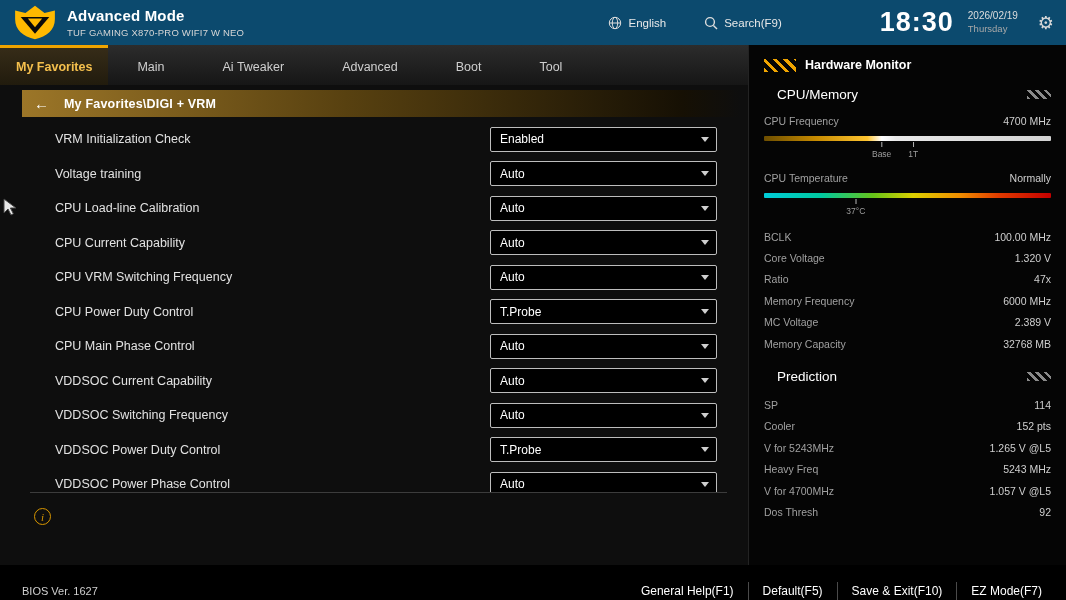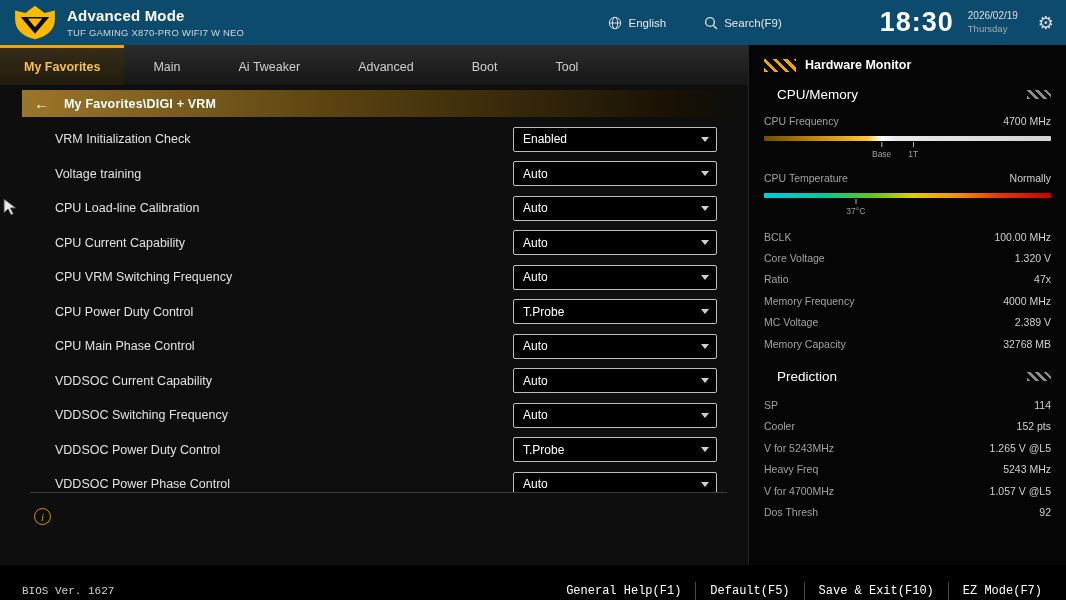--- a/index.html
+++ b/index.html
@@ -19,33 +19,33 @@
   .search { margin-right:98px; }
   .clock { color:#fff; font-size:27px; font-weight:bold; letter-spacing:1px; margin-right:14px; }
   .datestack { color:#ddd; font-size:10px; line-height:1.35; margin-right:20px; }
   .datestack .day { color:#a8a8a8; font-size:9.5px; }
   .gear { color:#d8d8d8; font-size:18px; cursor:pointer; }
 
   
   .tabbar { position:absolute; top:45px; left:0; width:748px; height:40px;
             background:linear-gradient(#2c2c2c,#161616); display:flex; align-items:stretch; overflow:hidden; }
   .tab { display:flex; align-items:center; padding:0 29px; color:#cfcfcf; font-size:12.5px; cursor:pointer; border-top:3px solid transparent; white-space:nowrap; }
-  .tab.active { background:linear-gradient(#362c18,#211b0d); border-top:3px solid #efa400; color:#f5c04d; font-weight:bold; padding:0 24px; }
+  .tab.active { background:linear-gradient(#362c18,#211b0d); border-top:3px solid #efa400; color:#f5c04d; font-weight:bold; padding:0 16px; }
 
   
   .content { position:absolute; top:85px; left:0; width:748px; height:480px; background:#0e0e0e; }
   .breadcrumb { position:absolute; top:5px; left:22px; right:8px; height:27px; display:flex; align-items:center; gap:15px; padding-left:12px;
                 background:linear-gradient(to right,#9c7628,#584110 45%,#161004 92%,#0e0e0e); color:#fff; }
   .bc-arrow { font-size:15px; cursor:pointer; line-height:1; }
   .bc-label { font-size:12.5px; font-weight:bold; letter-spacing:.2px; }
 
   .settings { position:absolute; top:37px; left:0; width:728px; height:370px; overflow:hidden; }
   .row { height:34.5px; display:flex; align-items:center; }
   .row-label { margin-left:55px; color:#e2e2e2; font-size:12.5px; flex:1; }
-  .dropdown { width:204px; height:25px; margin-right:11px; border:1px solid #bdbdbd; border-radius:2px; background:#000;
+  .dropdown { width:227px; height:25px; margin-right:11px; border:1px solid #bdbdbd; border-radius:2px; background:#000;
               display:flex; align-items:center; color:#fff; font-size:12px; position:relative; padding-left:9px; cursor:pointer; }
   .caret { position:absolute; right:7px; top:9px; width:0; height:0; border-left:4px solid transparent; border-right:4px solid transparent; border-top:5px solid #cfcfcf; }
 
   .sep-line { position:absolute; top:407px; left:30px; width:697px; height:1px; background:#3c3c3c; }
   .info-icon { position:absolute; top:423px; left:34px; width:17px; height:17px; border:1px solid #d89600; border-radius:50%;
                color:#d89600; font-size:11px; display:flex; align-items:center; justify-content:center;
                font-family:"Liberation Serif", serif; font-style:italic; }
 
   
   .monitor { position:absolute; top:45px; left:748px; width:318px; height:520px; background:#050505;
@@ -65,21 +65,21 @@
   .bar.freq { background:linear-gradient(to right,#6d4e00 0%,#c68a00 18%,#ffc531 36%,#ffffff 41%,#e9e9e9 46%,#d2d2d2 100%); }
   .bar.temp { background:linear-gradient(to right,#00cdd9 0%,#00c9a0 20%,#66c319 38%,#ddd000 52%,#f08f00 68%,#e03a00 82%,#c40000 100%); }
   .marks { position:relative; height:18px; }
   .mark { position:absolute; top:1px; transform:translateX(-50%); display:flex; flex-direction:column; align-items:center; gap:2px; }
   .tick { width:1px; height:5px; background:#b5b5b5; }
   .mk-label { font-size:8.5px; color:#9f9f9f; white-space:nowrap; }
   .stats { margin-top:10px; }
   .stats .mon-row { height:21.4px; }
 
   
-  .bottombar { position:absolute; bottom:0; left:0; width:100%; height:18px; background:#000; display:flex; align-items:center;font-family:Liberation Mono, monospace; }
+  .bottombar { position:absolute; bottom:0; left:0; width:100%; height:18px; background:#000; display:flex; align-items:center; }
   .bios-ver { color:#cfcfcf; font-size:11px; margin-left:22px; }
   .actions { margin-left:auto; display:flex; align-items:center; margin-right:10px; }
   .action { color:#fff; font-size:12px; padding:2px 14px; cursor:pointer; line-height:1.2; }
   .action + .action { border-left:1px solid #4a4a4a; }
 
   .cursor { position:absolute; left:2px; top:197px; pointer-events:none; }
 </style>
 </head>
 <body>
 
@@ -284,21 +284,21 @@
         <div class="mon-row">
           <span class="m-label">Core Voltage</span>
           <span class="m-value">1.320 V</span>
         </div>
         <div class="mon-row">
           <span class="m-label">Ratio</span>
           <span class="m-value">47x</span>
         </div>
         <div class="mon-row">
           <span class="m-label">Memory Frequency</span>
-          <span class="m-value">4000 MHz</span>
+          <span class="m-value">6000 MHz</span>
         </div>
         <div class="mon-row">
           <span class="m-label">MC Voltage</span>
           <span class="m-value">2.389 V</span>
         </div>
         <div class="mon-row">
           <span class="m-label">Memory Capacity</span>
           <span class="m-value">32768 MB</span>
         </div>
       </div>

